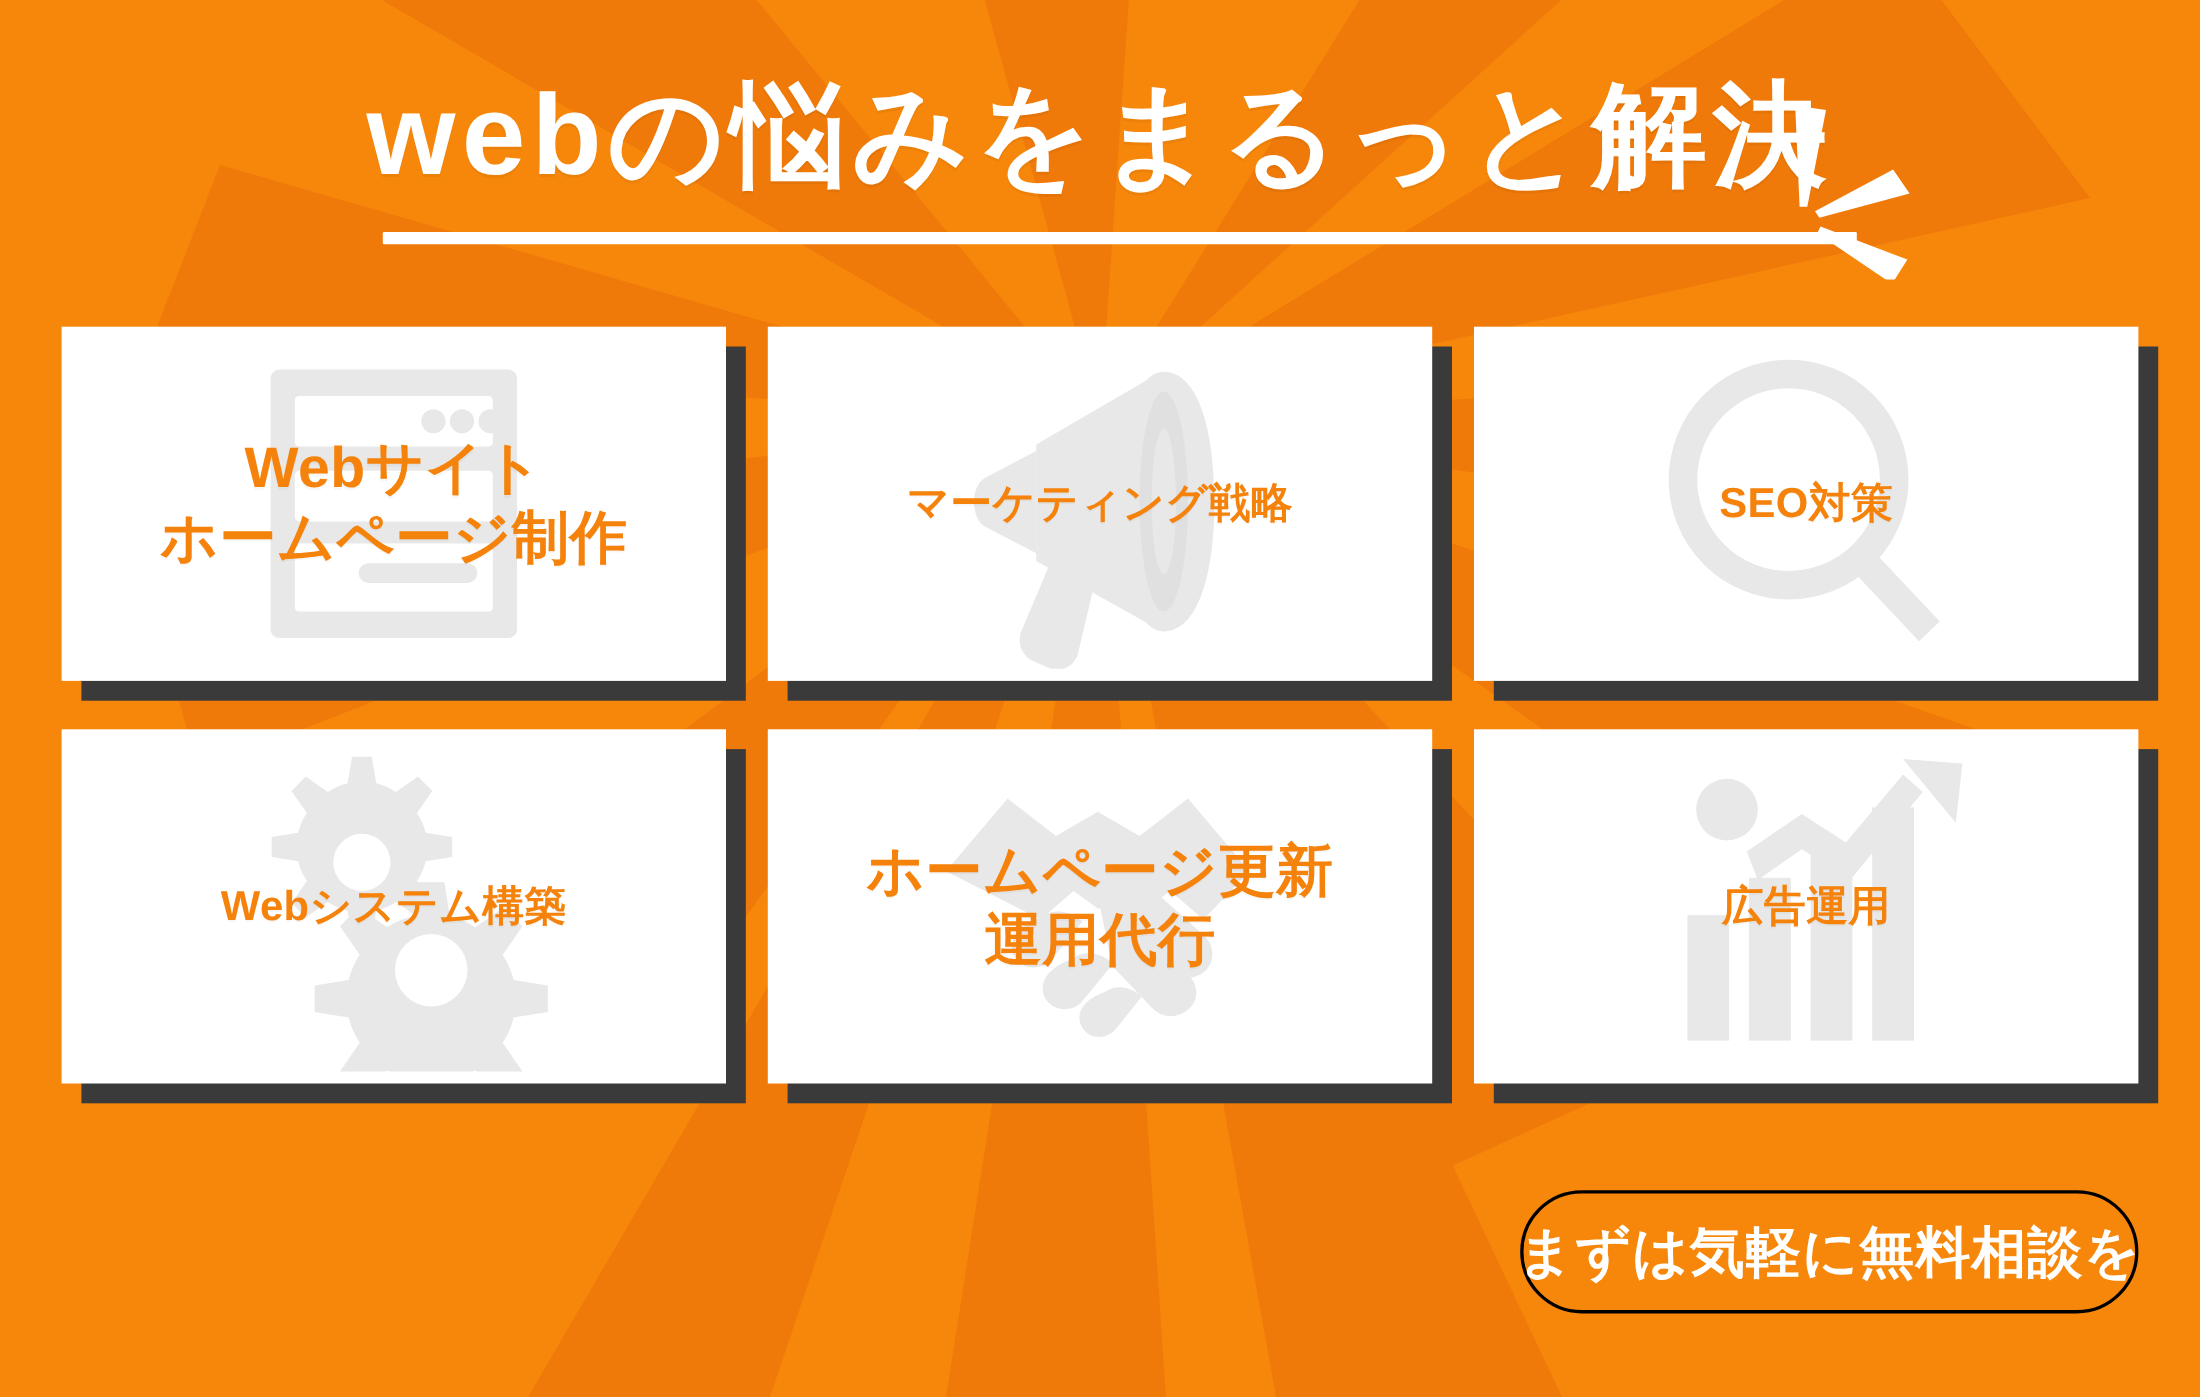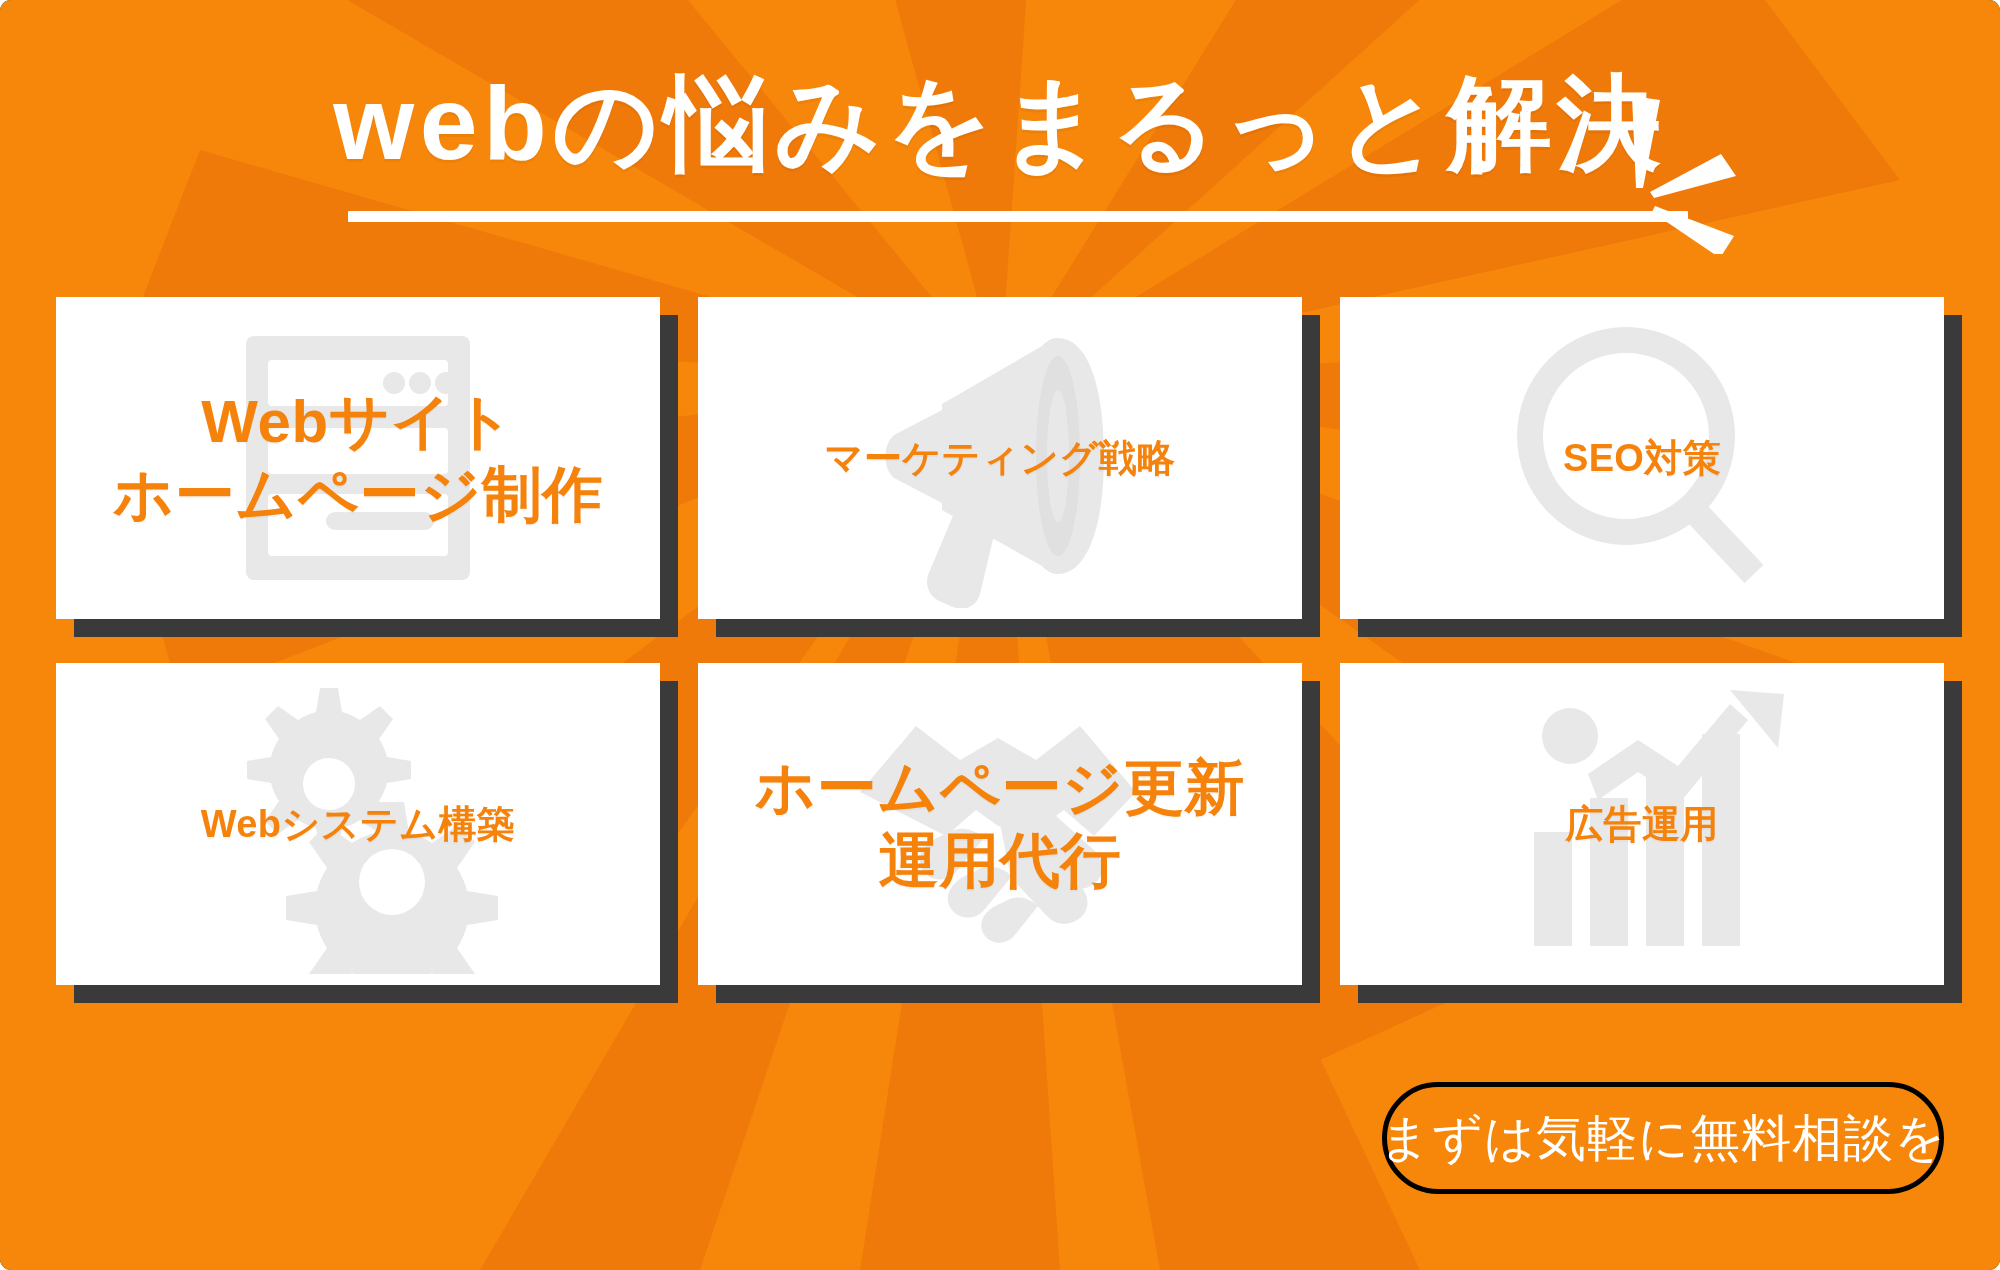--- a/index.html
+++ b/index.html
@@ -8,21 +8,20 @@
     padding: 0;
     background: #ffffff;
   }
   .banner {
     position: relative;
     width: 2000px;
     height: 1270px;
     overflow: hidden;
     background: #14532d;
     font-family: "Liberation Sans", "DejaVu Sans", sans-serif;
-    border-radius: 11px;
     -webkit-font-smoothing: antialiased;
   }
 
   
   .bg-burst {
     position: absolute;
     inset: 0;
     width: 100%;
     height: 100%;
     pointer-events: none;
@@ -121,38 +120,38 @@
     color: #F5820B;
     font-weight: 900;
     font-size: 38px;
     line-height: 1.22;
     letter-spacing: 0.01em;
     text-align: center;
     white-space: pre-line;
     padding: 0 14px;
     text-shadow: 0 2px 0 rgba(0,0,0,0.03);
   }
-  .card-label.two-line { font-size: 60px; }
+  .card-label.two-line { font-size: 52px; }
 
   
   .cta {
     position: absolute;
     left: 1382px;
     top: 1082px;
     width: 562px;
     height: 112px;
-    border: 5px solid #000000;
+    border: 3px solid #000000;
     border-radius: 60px;
     box-sizing: border-box;
     display: flex;
     align-items: center;
     justify-content: center;
     color: #ffffff;
     font-size: 50px;
-    font-weight: 400;
+    font-weight: 700;
     letter-spacing: 0.02em;
     white-space: nowrap;
     background: transparent;
   }
 </style>
 </head>
 <body>
 
 <div class="banner">
 

